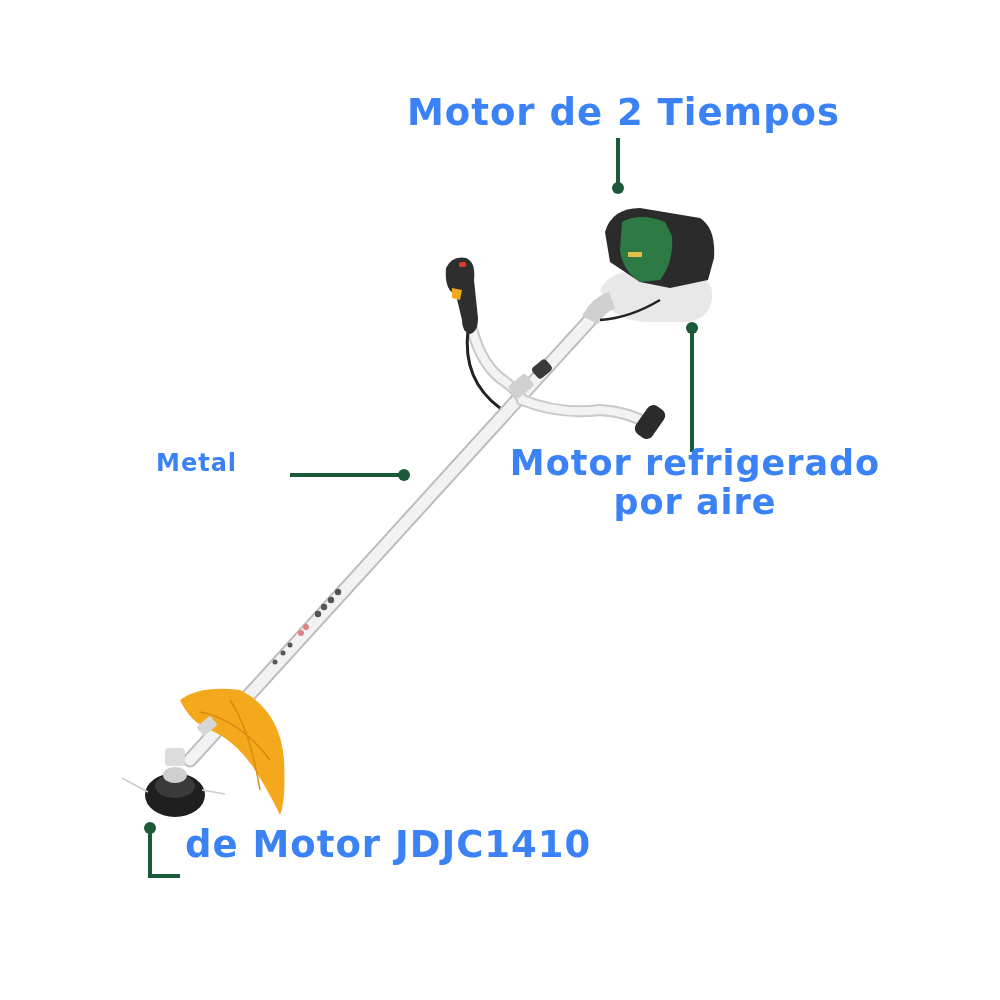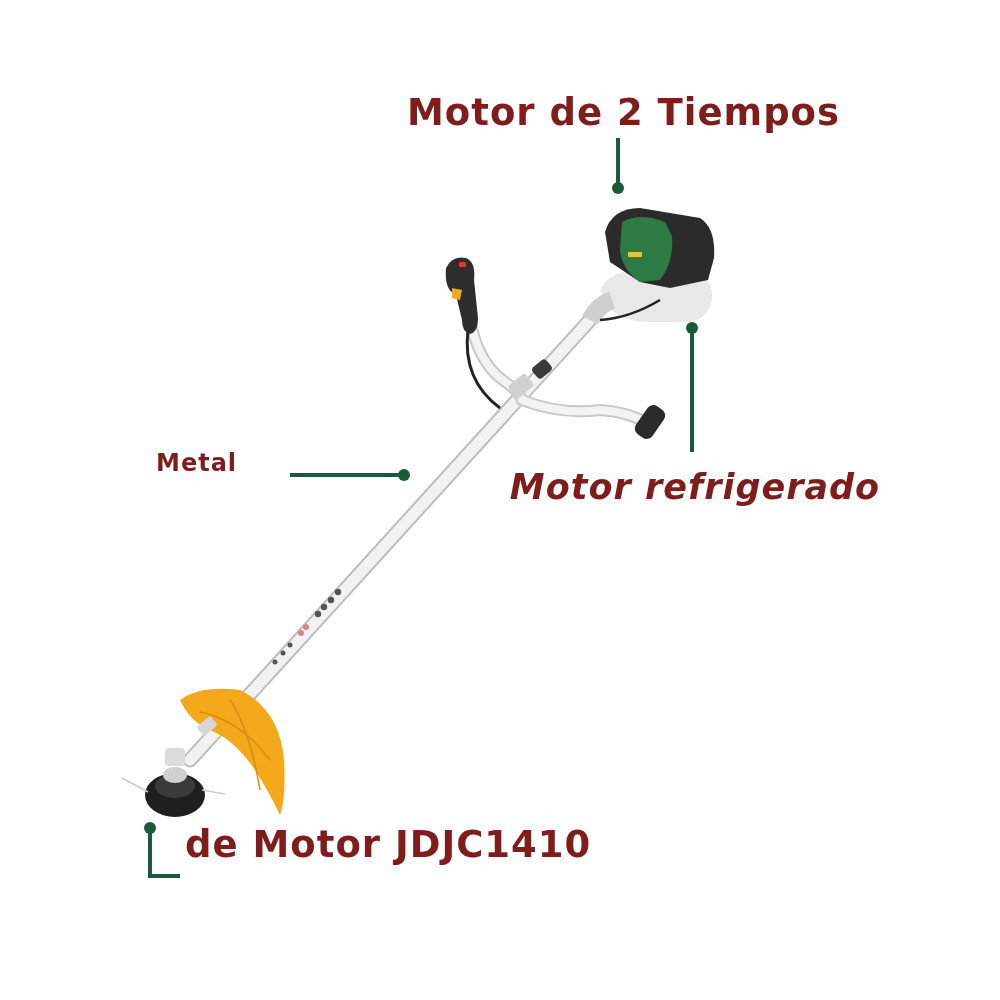--- a/index.html
+++ b/index.html
@@ -1,21 +1,21 @@
 <!DOCTYPE html>
 <html><head>
 <meta charset="utf-8">
 <style>
   html, body { margin:0; padding:0; background:#ffffff; }
   body { width:1000px; height:1000px; position:relative; overflow:hidden;
          font-family:"DejaVu Sans", "Liberation Sans", sans-serif; }
-  .label { position:absolute; color:#7f1d1d; font-weight:bold; letter-spacing:1px; line-height:1.12; }
+  .label { position:absolute; color:#3b82f6; font-weight:bold; letter-spacing:1px; line-height:1.12; }
   .l-motor2 { left:407px; top:92px; font-size:37px; }
   .l-metal { left:156px; top:450px; font-size:24px; }
-  .l-refrig { left:505px; top:468px; font-size:35px; text-align:center; width:380px;font-style:italic; }
+  .l-refrig { left:505px; top:444px; font-size:35px; text-align:center; width:380px; }
   .l-compat { left:185px; top:826px; font-size:37px; line-height:1.05; }
   svg.product { position:absolute; left:0; top:0; }
 </style>
 </head>
 <body>
 
 <svg class="product" width="1000" height="1000" viewBox="0 0 1000 1000">
 
   <g>
     <line x1="590" y1="320" x2="190" y2="760" stroke="#bdbdbd" stroke-width="15" stroke-linecap="round"></line>
@@ -83,16 +83,17 @@
     <circle cx="692" cy="328" r="6" stroke="none"></circle>
     <polyline points="150,830 150,876 180,876" fill="none"></polyline>
     <circle cx="150" cy="828" r="6" stroke="none"></circle>
   </g>
 </svg>
 
 <div class="label l-motor2">Motor de 2 Tiempos</div>
 <div class="label l-metal">Metal</div>
 <div class="label l-refrig">
   <div>Motor refrigerado</div>
+  <div>por aire</div>
 </div>
 <div class="label l-compat">
   <div>de Motor JDJC1410</div>
 </div>
 
 </body></html>

